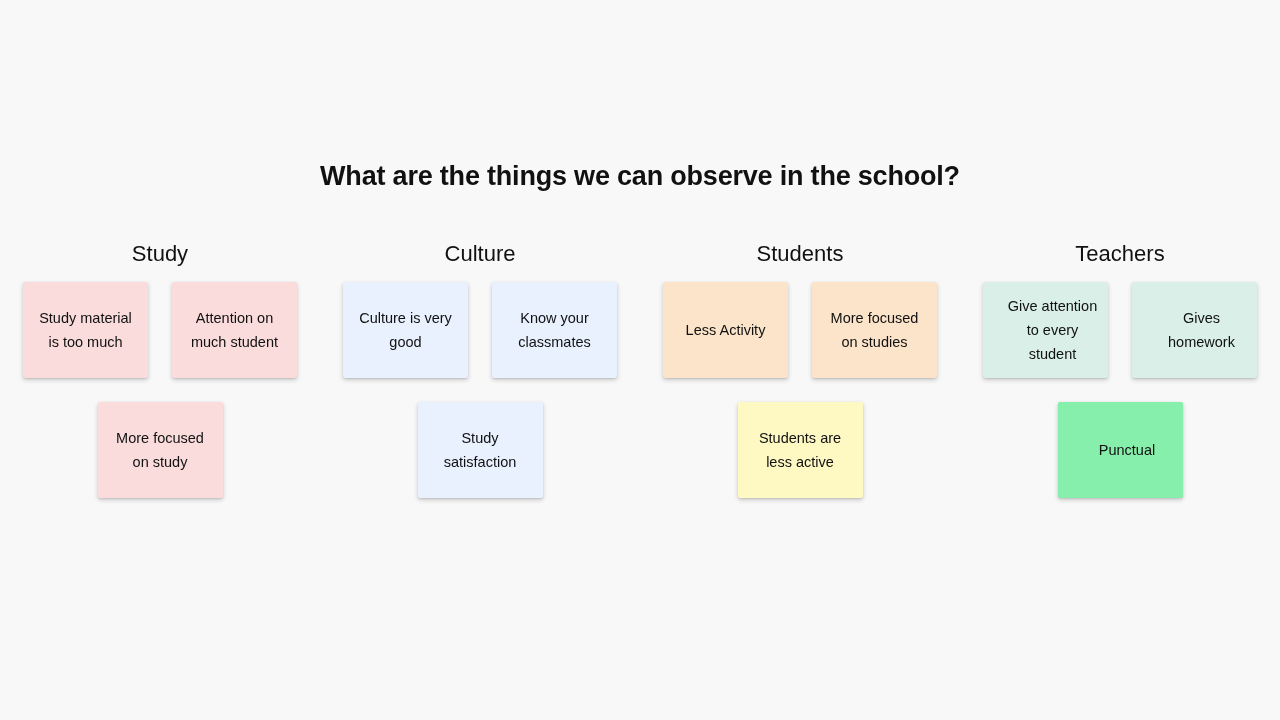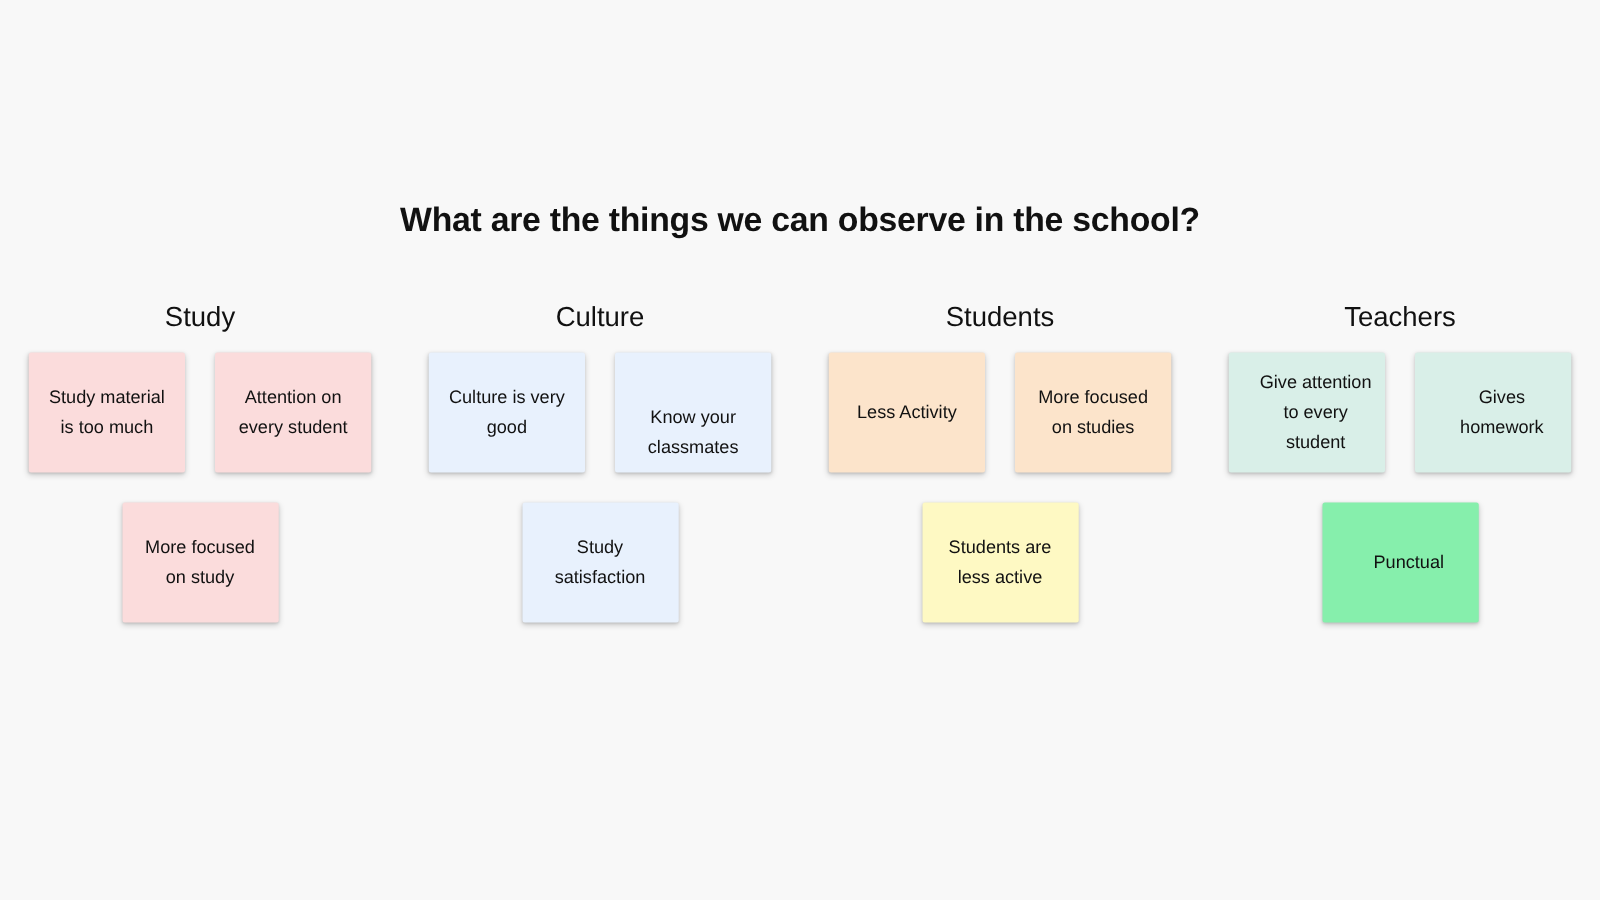--- a/index.html
+++ b/index.html
@@ -117,39 +117,39 @@
   <div class="columns">
 
     <div class="column">
       <div class="column-title">Study</div>
       <div class="card-rows">
         <div class="card-row">
           <div class="card swatch-study" style="background: rgb(251, 220, 220);">
             <span class="card-text">Study material is too much</span>
           </div>
           <div class="card swatch-study" style="background: rgb(251, 220, 220);">
-            <span class="card-text">Attention on every student</span>
+            <span class="card-text">Attention on much student</span>
           </div>
         </div>
         <div class="card-row">
           <div class="card swatch-study" style="background: rgb(251, 220, 220);">
             <span class="card-text">More focused on study</span>
           </div>
         </div>
       </div>
     </div>
 
     <div class="column">
       <div class="column-title">Culture</div>
       <div class="card-rows">
         <div class="card-row">
           <div class="card swatch-culture" style="background: rgb(232, 241, 253);">
             <span class="card-text">Culture is very good</span>
           </div>
-          <div class="card swatch-culture" style="background: rgb(232, 241, 253); align-items: flex-end;">
+          <div class="card swatch-culture" style="background: rgb(232, 241, 253);">
             <span class="card-text">Know your classmates</span>
           </div>
         </div>
         <div class="card-row">
           <div class="card swatch-culture" style="background: rgb(232, 241, 253);">
             <span class="card-text">Study satisfaction</span>
           </div>
         </div>
       </div>
     </div>

